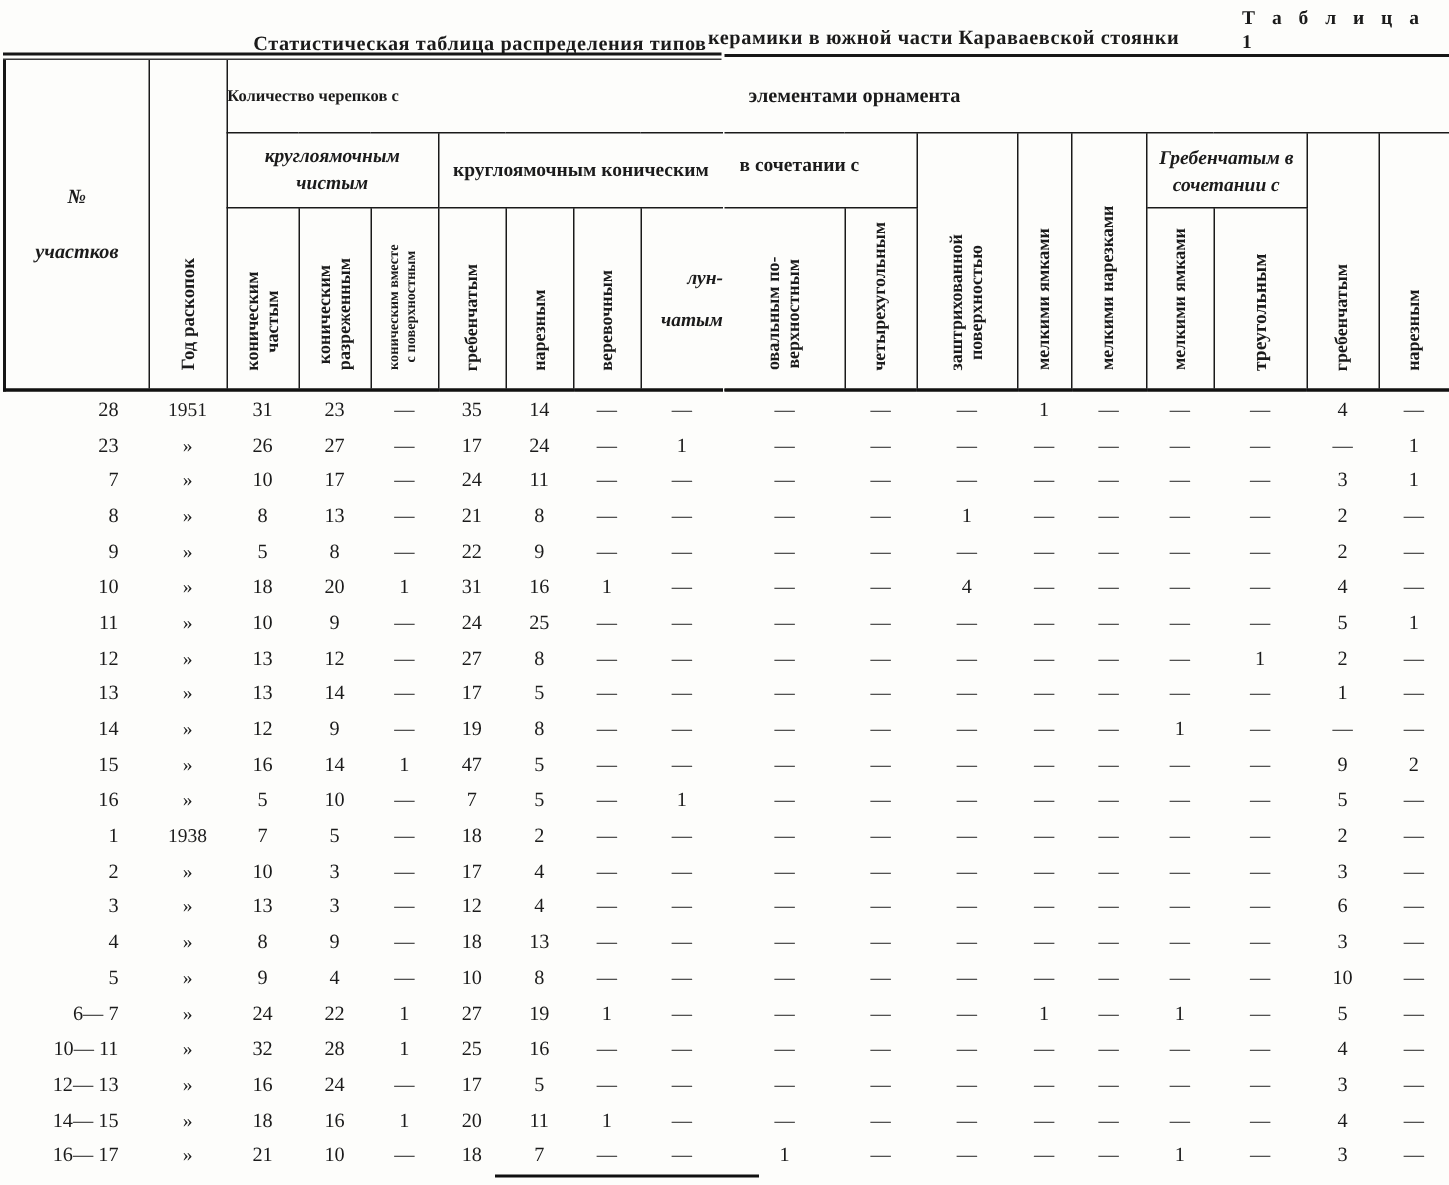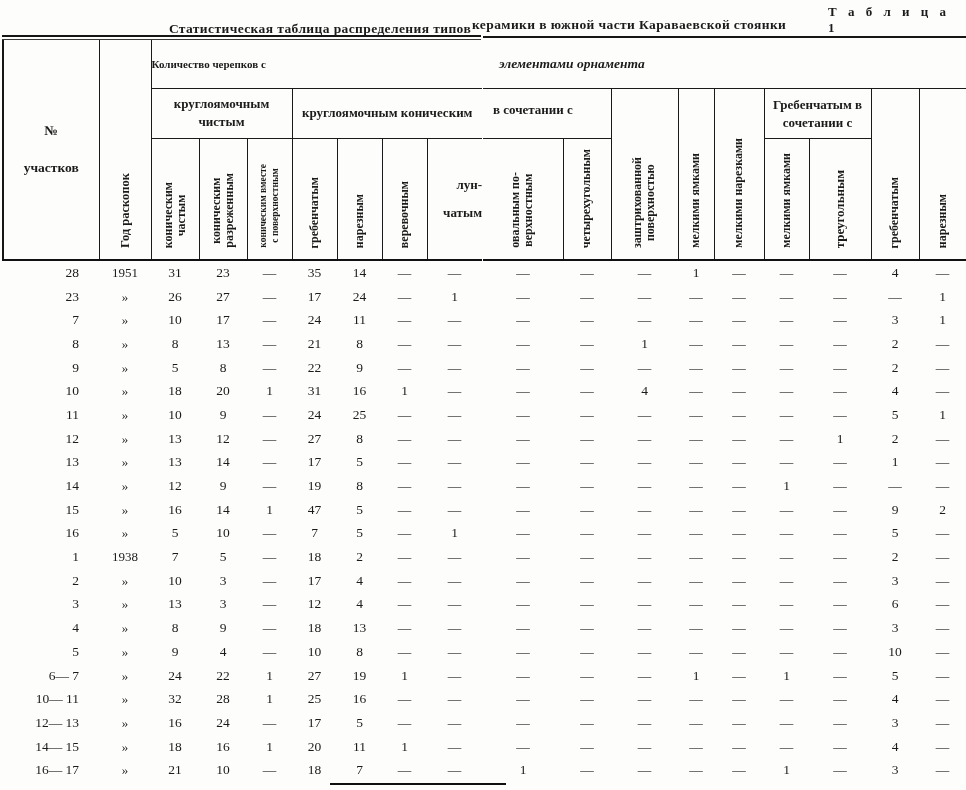--- a/index.html
+++ b/index.html
@@ -20,21 +20,21 @@
   table{border-collapse:collapse;table-layout:fixed;}
   td{padding:0;overflow:hidden;}
 
   
   thead td{border:1.5px solid #1a1a1a;font-weight:bold;}
   thead td.noline-top{border-top:none;}
   td.hb{border-bottom:2.6px solid #111;}
   .qty{font-size:11px;text-align:left;vertical-align:middle;}
   .qty-right{font-size:13.5px;text-align:left;vertical-align:middle;padding-left:16px;border-left:none;border-right:1.5px solid #1a1a1a;}
   .group{font-size:13px;text-align:center;vertical-align:middle;line-height:1.35;}
-  .pre{white-space:pre-line;}
+  .pre{white-space:pre-line;font-style:italic;}
   .no-col{font-size:13.5px;text-align:center;vertical-align:middle;line-height:2.7;border-left:2px solid #161616;}
   .comb{text-align:left;vertical-align:top;padding-top:12px;padding-left:10px;border-left:none;}
   .comb-crest{vertical-align:top;padding-top:7px;line-height:1.45;}
 
   
   td.vt{vertical-align:bottom;text-align:center;padding-bottom:7px;}
   td.vt .v{
     display:inline-block;writing-mode:vertical-rl;transform:rotate(180deg);
     white-space:pre-line;line-height:1.12;font-size:12px;max-height:114px;
   }
@@ -350,21 +350,21 @@
       <col style="width:48px">
       <col style="width:67px">
     <col style="width:36px">
       <col style="width:50px">
       <col style="width:45px">
     <col style="width:62px">
       <col style="width:48px">
       <col style="width:47px">
   </colgroup>
   <thead>
-    <tr style="height:48px;font-style:italic;">
+    <tr style="height:48px;">
       <td colspan="9" class="qty-right noline-top">элементами орнамента</td>
     </tr>
     <tr style="height:50px;">
       <td colspan="2" class="group comb">в сочетании с</td>
       <td rowspan="2" class="vt hb"><span class="v">заштрихованной
 поверхностью</span></td>
       <td rowspan="2" class="vt hb"><span class="v tall">мелкими ямками</span></td>
       <td rowspan="2" class="vt hb"><span class="v tall">мелкими нарезками</span></td>
       <td colspan="2" class="group pre comb-crest">Гребенчатым в
 сочетании с</td>

